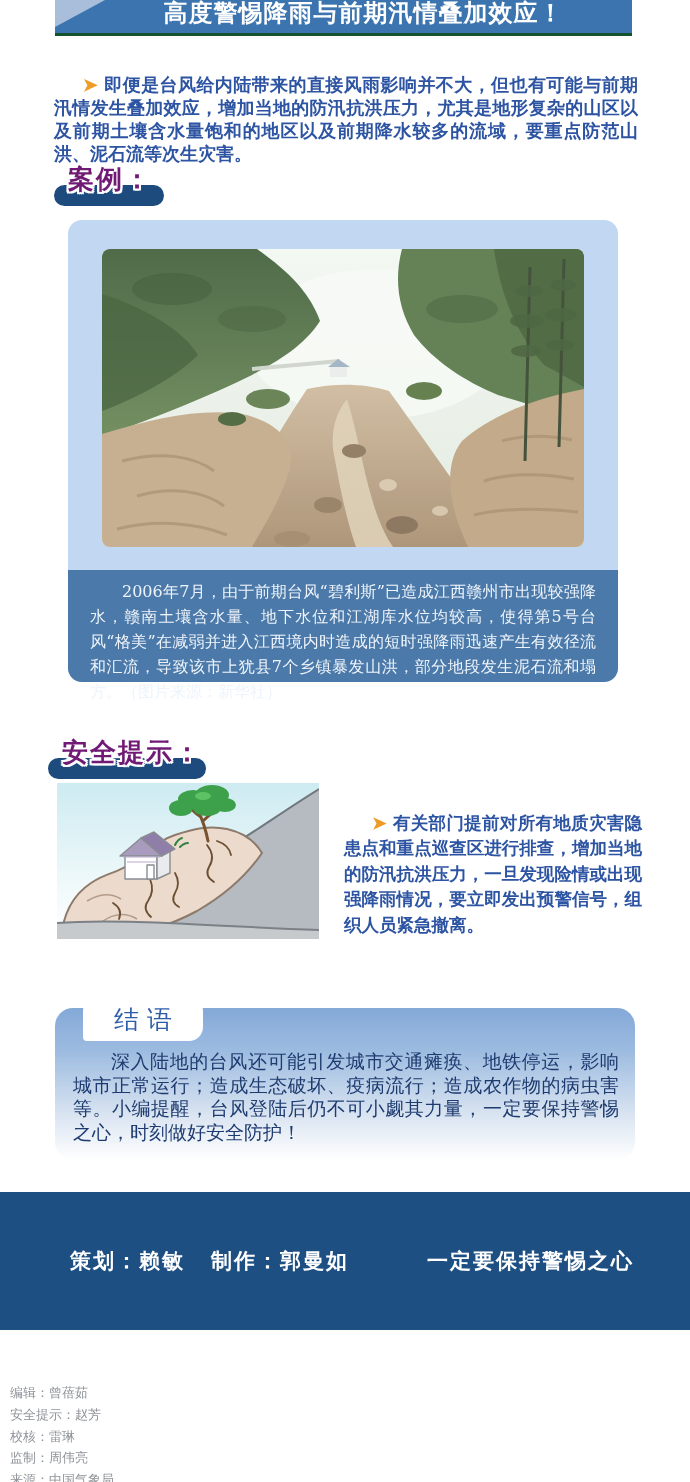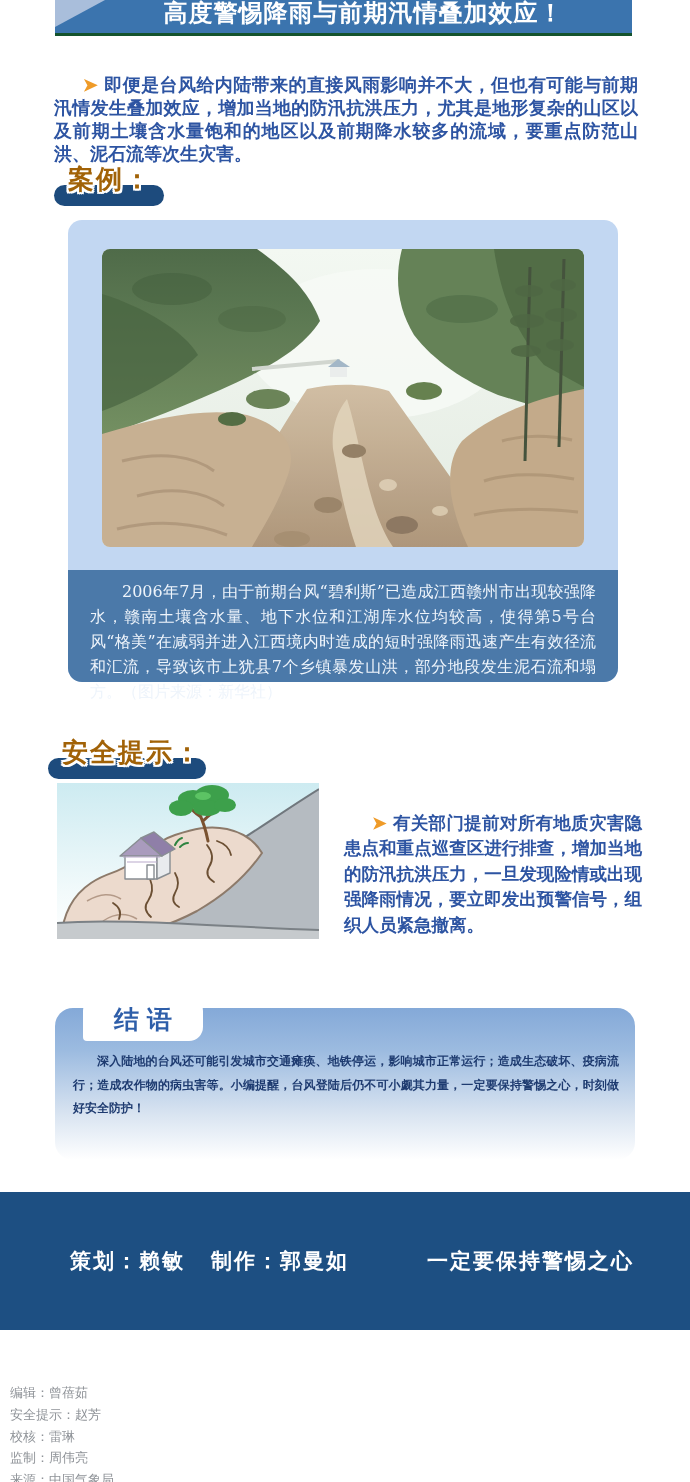--- a/index.html
+++ b/index.html
@@ -29,21 +29,21 @@
   }
   .para .bullet { color:#ef9b28; font-style:normal; margin-right:6px; }
   .intro { left:54px; width:584px; top:56px; font-size:18px; line-height:23px; }
   
   .section-label { position:absolute; height:42px; }
   .section-label .capsule {
     position:absolute; left:-14px; bottom:0; height:21px;
     background:#1d4b7d; border-radius:11px;
   }
   .section-label .label-text {
-    position:relative; display:block; font-size:26px; font-weight:bold; color:#a16207;
+    position:relative; display:block; font-size:26px; font-weight:bold; color:#701a75;
     line-height:30px; letter-spacing:2px;
     text-shadow:-2px -2px 0 #fff,2px -2px 0 #fff,-2px 2px 0 #fff,2px 2px 0 #fff,
                  0 -2px 0 #fff,0 2px 0 #fff,-2px 0 0 #fff,2px 0 0 #fff;
   }
   .label-case { left:68px; top:164px; }
   .label-case .capsule { width:110px; }
   .label-safety { left:62px; top:700px;margin-top:37px; }
   .label-safety .capsule { width:158px; }
   
   .case-box {
@@ -75,25 +75,25 @@
     position:absolute; left:55px; top:1008px; width:580px; height:152px;
     border-radius:18px;
     background:linear-gradient(180deg,#84a9d8 0%, #9cbbe0 28%, #d9e4f1 70%, #ffffff 100%);
   }
   .conclusion-tab {
     position:absolute; left:28px; top:-11px; width:120px; height:44px;
     background:#ffffff; border-radius:14px 14px 14px 4px;
     display:flex; align-items:center; justify-content:center;
   }
   .conclusion-tab span {
-    color:#2e5ea9; font-size:25px; font-weight:bold; letter-spacing:8px; margin-right:-8px;
+    color:#2e5ea9; font-size:25px; font-weight:normal; letter-spacing:8px; margin-right:-8px;
   }
   .conclusion-text {
     position:absolute; left:18px; right:16px; top:42px;
-    color:#1e3b70; font-weight:bold; font-size:12px; line-height:23.5px;
+    color:#1e3b70; font-weight:normal; font-size:19px; line-height:23.5px;
     text-indent:2em; text-align:justify; margin:0;
   }
   
   .footer-bar {
     position:absolute; left:0; top:1192px; width:690px; height:138px;
     background:#1d4f82; color:#ffffff; font-weight:bold; font-size:21px;
     letter-spacing:2px; display:flex; align-items:center; box-sizing:border-box;
     padding:0 56px 0 70px;
   }
   .footer-bar .gap { width:26px; }

